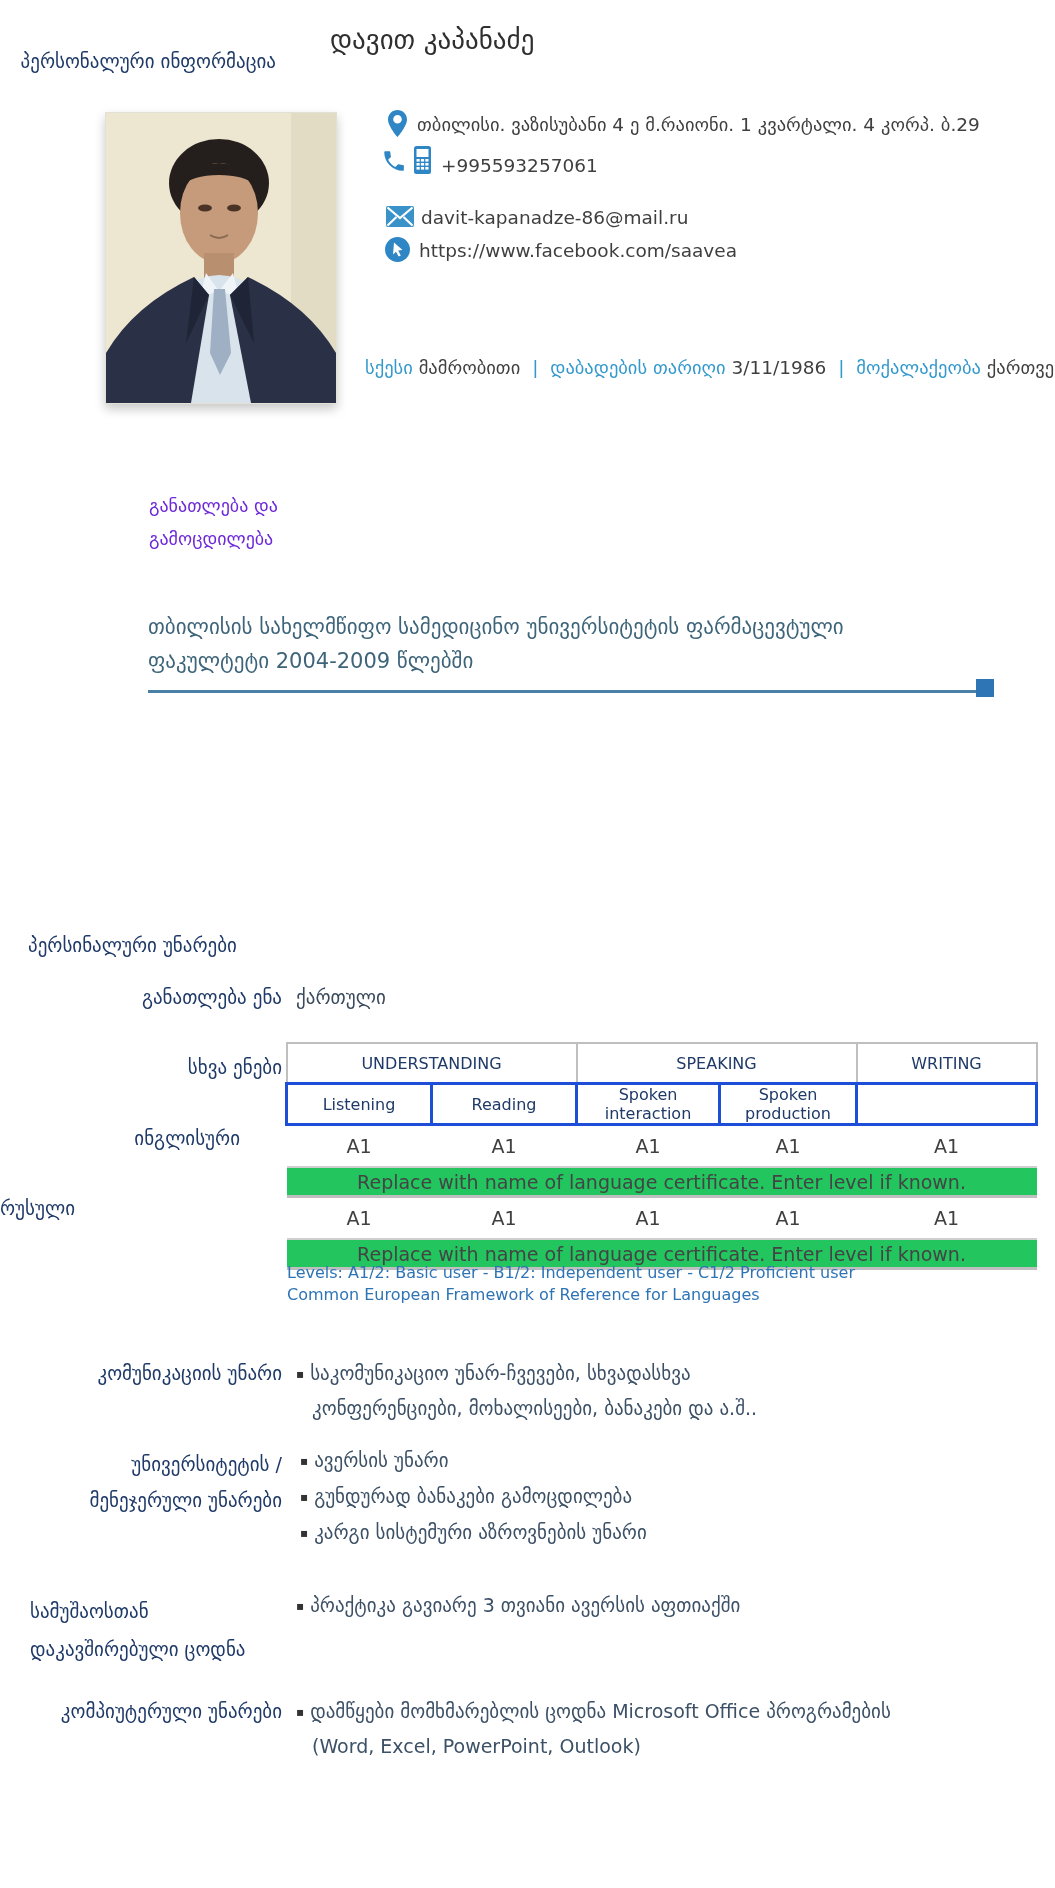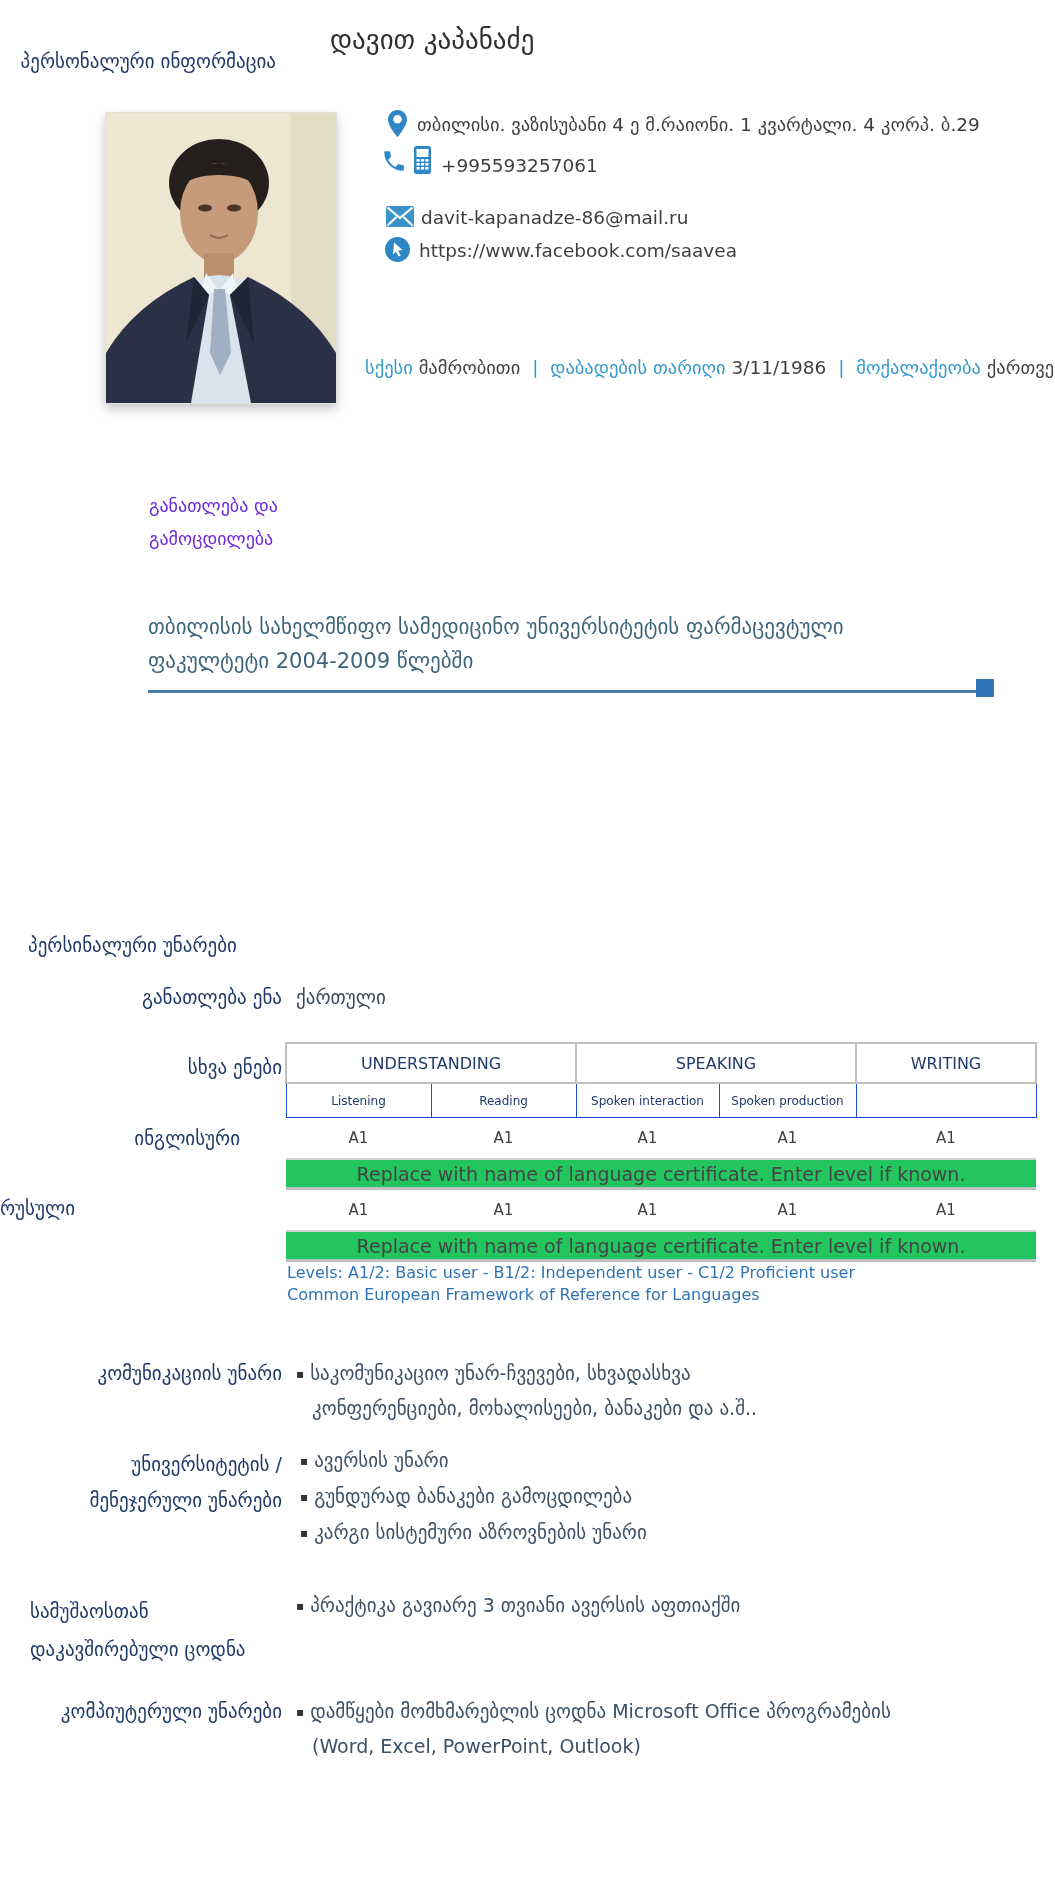--- a/index.html
+++ b/index.html
@@ -43,22 +43,22 @@
   .mt-label{left:0;top:986px;}
   .mt-value{left:296px;top:986px;font-size:19px;color:#3A4A5C;}
   .ol-label{left:0;top:1056px;}
   .lang-name-en{left:0;top:1127px;width:240px;text-align:right;}
   .lang-name-ru{left:0;top:1197px;width:240px;text-align:left;}
   
   .lang-table-wrap{left:285px;top:1042px;}
   table.lt{border-collapse:collapse;table-layout:fixed;width:750px;}
   table.lt td{padding:0;text-align:center;overflow:hidden;}
   tr.gh td{border:2px solid #BFBFBF;height:38px;font-size:16px;color:#1F3A68;}
-  tr.sh td{border:1px solid #1d4ed8;height:33px;font-size:12px;color:#1F3A68;}
-  tr.lv td{border:none;height:40px;font-size:15px;color:#404040;}
+  tr.sh td{border:3px solid #1d4ed8;height:33px;font-size:16px;color:#1F3A68;}
+  tr.lv td{border:none;height:40px;font-size:19px;color:#404040;}
   tr.bn td{background:#22c55e;border-top:2px solid #CFCFCF;border-bottom:3px solid #BFBFBF;
            height:27px;font-size:19px;color:#444444;}
   .footnote{left:287px;top:1262px;font-size:16px;color:#2E74B5;line-height:22px;}
   
   .bullets{font-size:19px;color:#3C5066;line-height:34px;}
   .bullets .bi{padding-left:16px;text-indent:-16px;}
   .bullets .bm{color:#333333;font-size:12px;vertical-align:2px;padding-right:6px;}
   .comm-label{left:0;top:1362px;}
   .comm-items{left:296px;top:1356px;width:525px;}
   .org-label{left:0;top:1446px;line-height:36px;}

